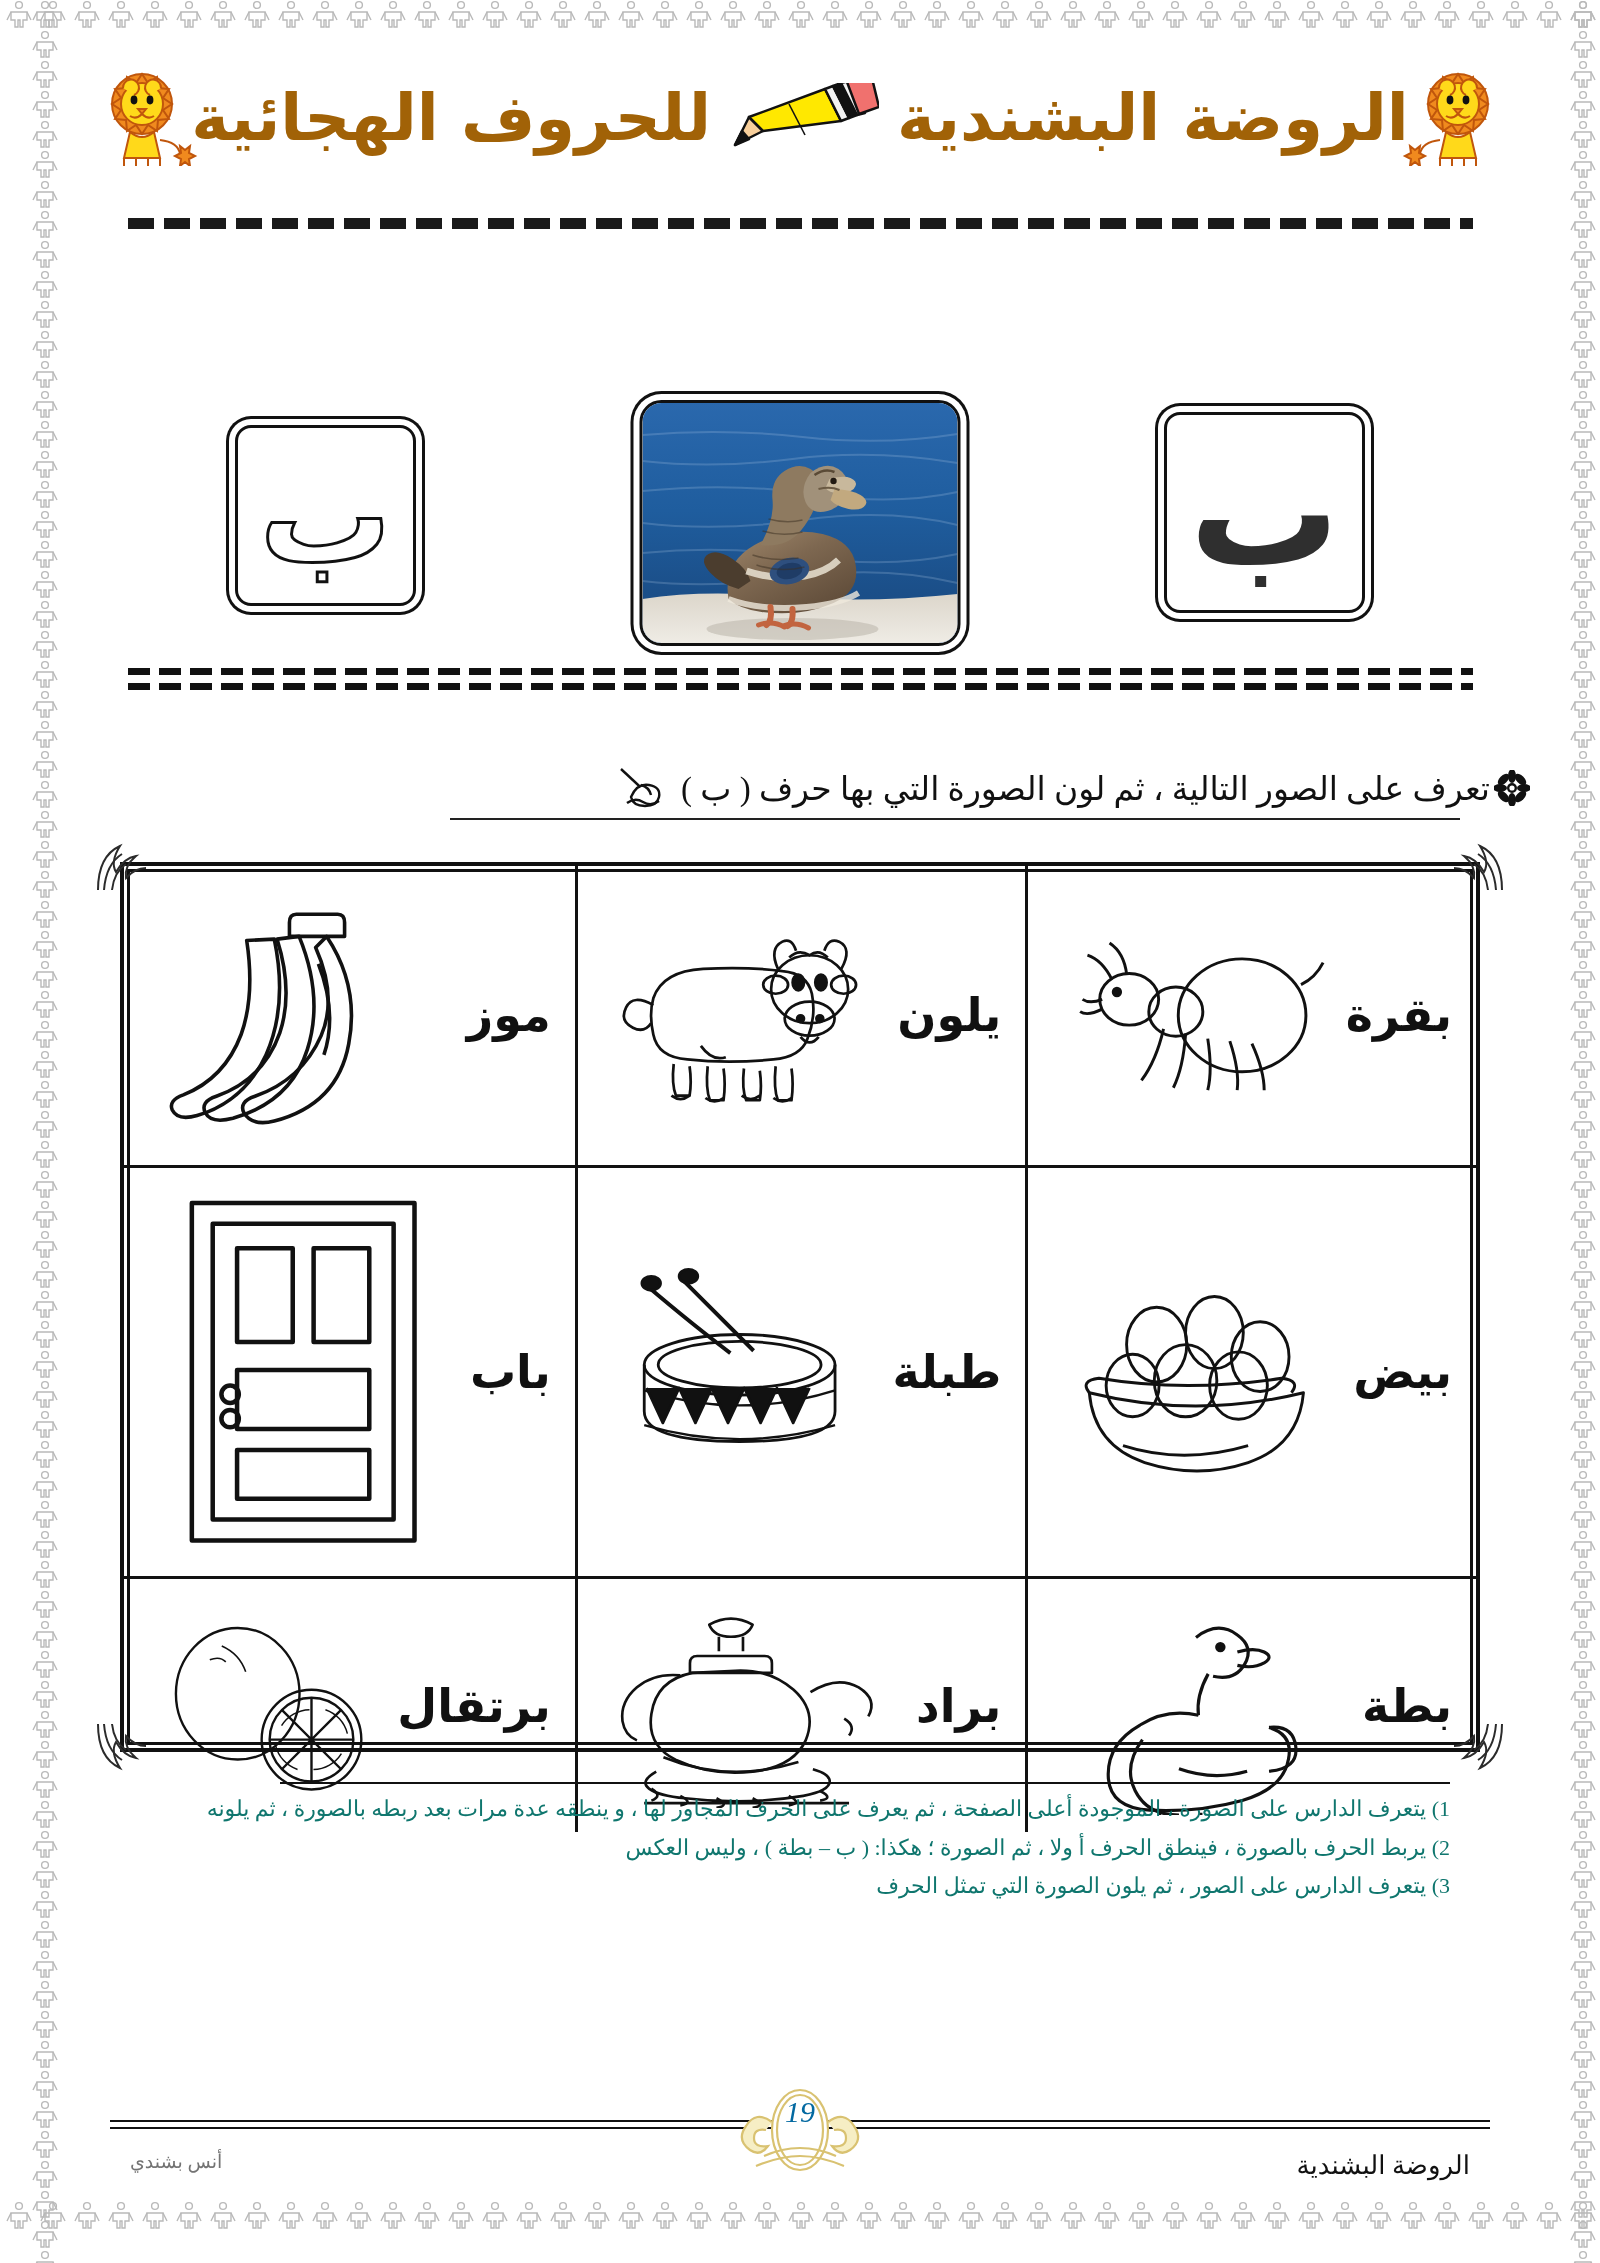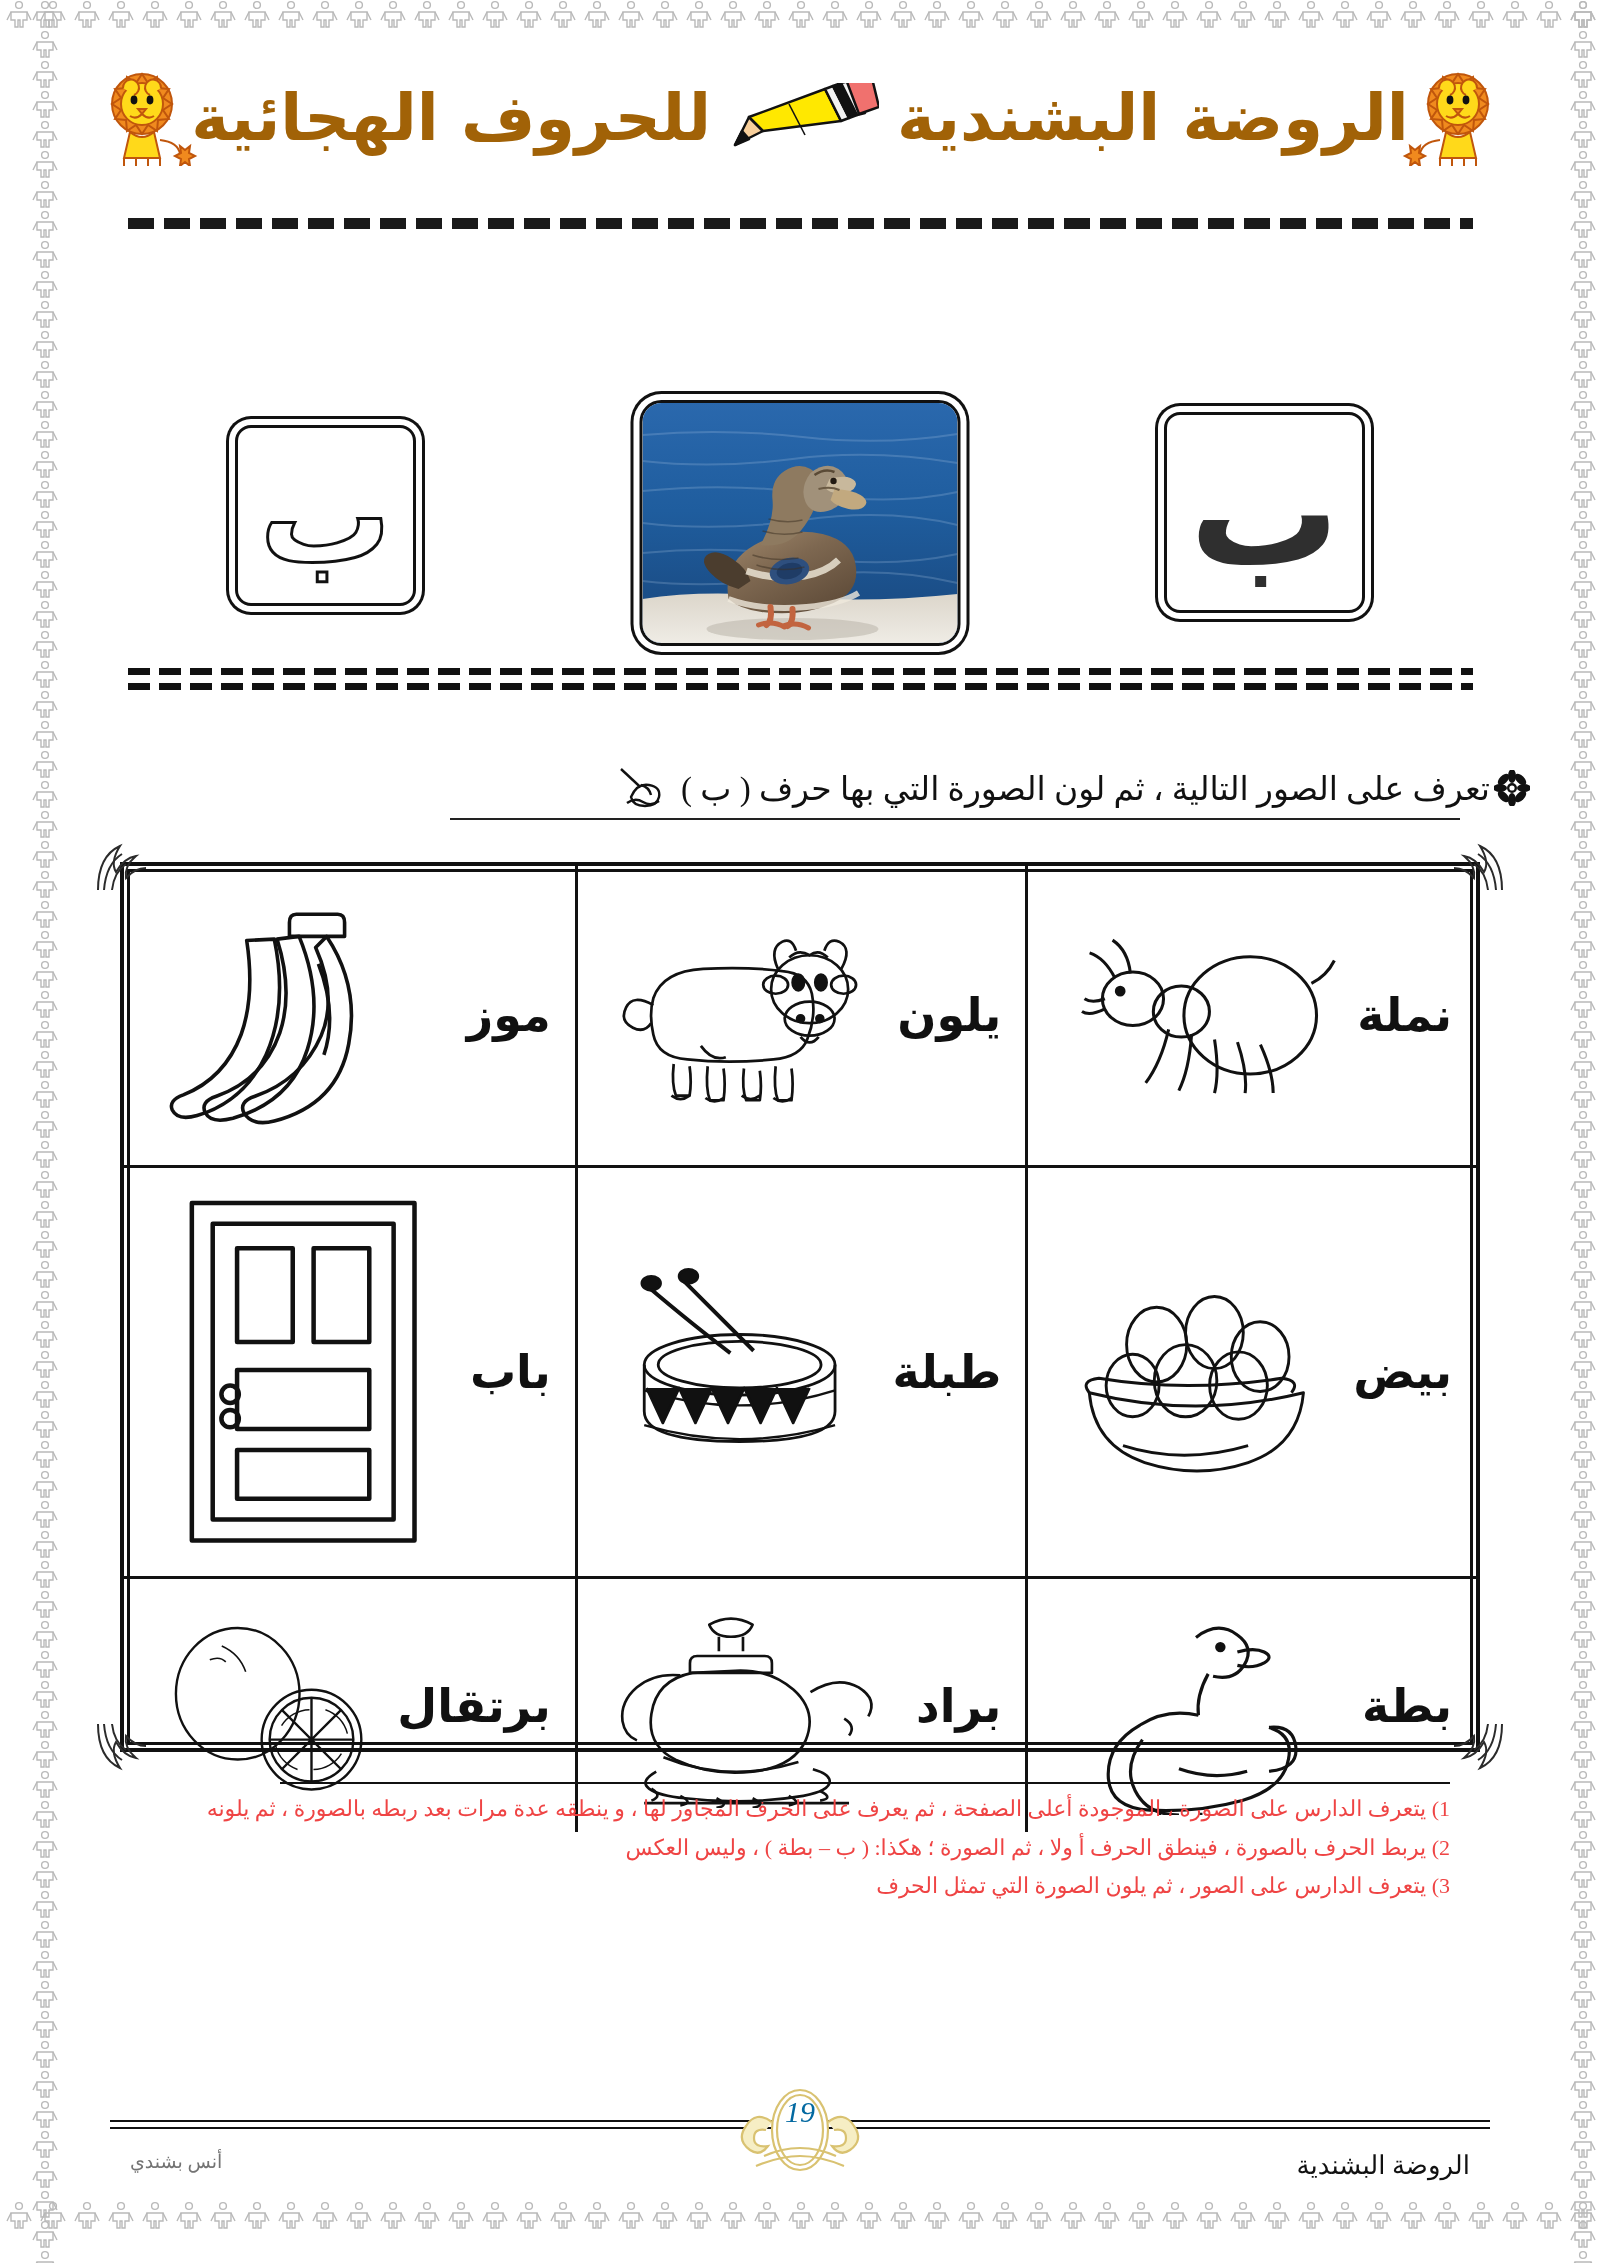--- a/index.html
+++ b/index.html
@@ -113,21 +113,21 @@
 
   .corner{position:absolute;width:58px;height:58px;color:#2b2b2b;}
   .corner.tl{left:-26px;top:-26px;}
   .corner.tr{right:-26px;top:-26px;transform:scaleX(-1);}
   .corner.bl{left:-26px;bottom:-26px;transform:scaleY(-1);}
   .corner.br{right:-26px;bottom:-26px;transform:scale(-1,-1);}
 
   
   .notes{position:absolute;right:150px;top:1790px;width:1200px;direction:rtl;}
   .notes-rule{position:absolute;right:150px;top:1782px;width:1170px;height:2px;background:#111;}
-  .note{font-size:22px;color:#ef4444;line-height:1.75;text-align:right;white-space:nowrap;}
+  .note{font-size:22px;color:#0f766e;line-height:1.75;text-align:right;white-space:nowrap;}
 
   
   .footer-rule{position:absolute;left:110px;top:2120px;width:1380px;height:9px;}
   .footer-rule::before,.footer-rule::after{content:"";position:absolute;left:0;right:0;height:2px;background:#111;}
   .footer-rule::before{top:0;}
   .footer-rule::after{bottom:0;}
   .page-badge{
     position:absolute;left:50%;transform:translateX(-50%);top:2082px;
     width:160px;height:90px;display:flex;align-items:center;justify-content:center;
   }
@@ -2049,21 +2049,21 @@
         <path d="M10 36 q8 -6 16 -1 q8 5 16 -1"></path>
         <path d="M24 18 q8 2 10 10"></path>
       </g>
     </svg>
   </div>
   <div class="instr-underline"></div>
 
   <div class="grid-wrap">
     <div class="grid" id="grid">
         <div class="cell">
-          <span class="cell-word">نملة</span>
+          <span class="cell-word">بقرة</span>
           <span class="cell-art">
             <svg viewBox="0 0 220 170">
               <g fill="none" stroke="#111" stroke-width="2.4" stroke-linejoin="round">
                 <ellipse cx="150" cy="85" rx="52" ry="46"></ellipse>
                 <ellipse cx="96" cy="82" rx="22" ry="20"></ellipse>
                 <ellipse cx="58" cy="72" rx="24" ry="21"></ellipse>
                 <circle cx="48" cy="66" r="3" fill="#111"></circle>
                 <path d="M44 56 q-8 -16 -20 -20 M56 52 q-2 -18 -14 -26"></path>
                 <path d="M36 72 q-10 4 -16 0 M36 80 q-12 6 -18 2"></path>
                 <path d="M86 96 q-6 26 -18 42 M104 100 q-2 28 -10 44 M122 104 q4 26 0 42"></path>

